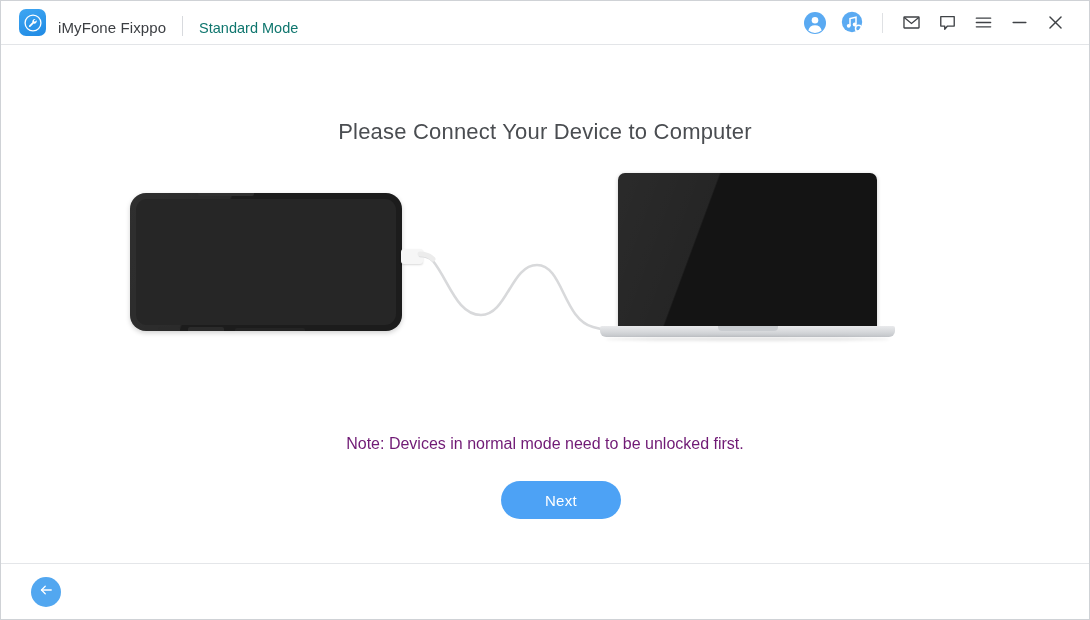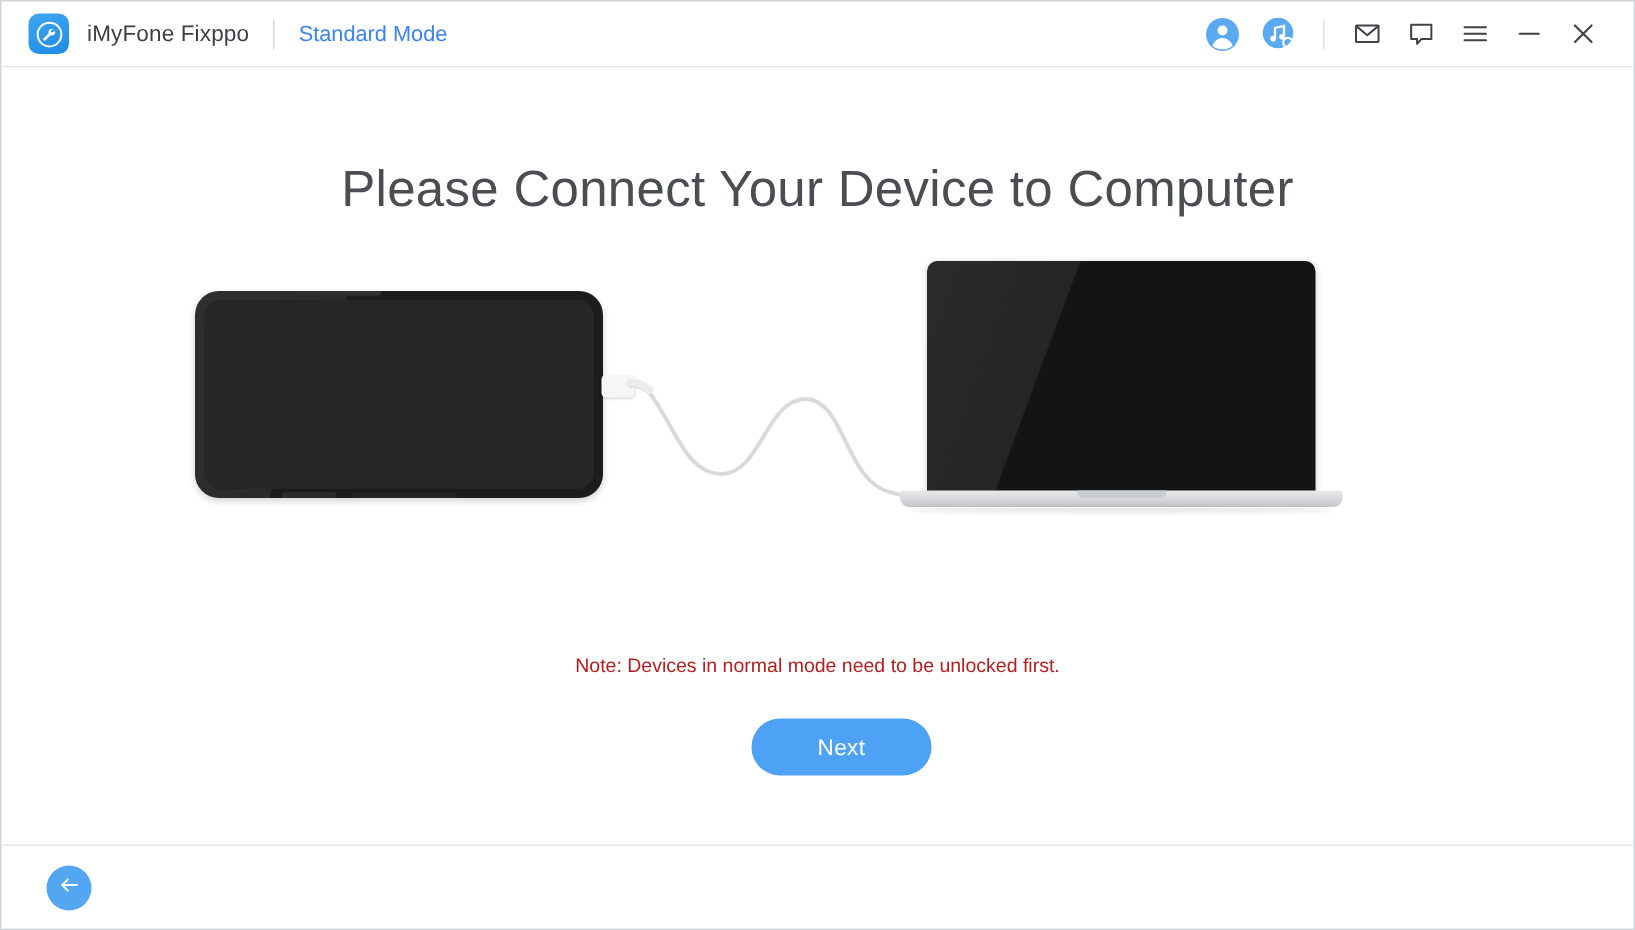--- a/index.html
+++ b/index.html
@@ -28,21 +28,21 @@
     width: 100%;
     height: 44px;
     box-sizing: border-box;
     border-bottom: 1px solid #e3e5e8;
     background: #ffffff;
     display: flex;
     align-items: center;
   }
   .brand {
     display: flex;
-    align-items: center;
+    align-items: flex-end;
     padding-left: 18px;
     gap: 12px;
   }
   .app-icon {
     width: 27px;
     height: 27px;
     border-radius: 7px;
     background: linear-gradient(160deg, #3fa6f2 0%, #1f8ae4 100%);
     display: flex;
     align-items: center;
@@ -57,21 +57,21 @@
     white-space: nowrap;
   }
   .brand-divider {
     width: 1px;
     height: 20px;
     background: #d8dade;
     margin: 0 4px;
   }
   .mode-label {
     font-size: 14.5px;
-    color: #3b82f6;
+    color: #0f766e;
     white-space: nowrap;
   }
   .titlebar-right {
     margin-left: auto;
     display: flex;
     align-items: center;
     padding-right: 16px;
     gap: 0px;
   }
   .tb-btn {
@@ -94,25 +94,25 @@
   .content {
     position: absolute;
     left: 0;
     top: 44px;
     right: 0;
     bottom: 55px;
     background: #fff;
   }
   .page-title {
     text-align: center;
-    font-size: 34px;
+    font-size: 22px;
     color: #4a4d51;
     font-weight: 400;
     letter-spacing: 0.2px;
-    margin: 4px;
+    margin: 16px;
     padding-top: 58px;
   }
 
   .illustration {
     position: relative;
     width: 860px;
     height: 230px;
     margin: 28px auto 0;
   }
 
@@ -225,22 +225,22 @@
     position: absolute;
     left: 300px;
     top: 50px;
     width: 220px;
     height: 130px;
     overflow: visible;
   }
 
   .note {
     text-align: center;
-    font-size: 13px;
-    color: #b91c1c;
+    font-size: 16px;
+    color: #701a75;
     margin: 0;
     padding-top: 32px;
   }
   .next-wrap {
     display: flex;
     justify-content: center;
     padding-top: 28px;
     margin-left: 32px;
   }
   .next-btn {

